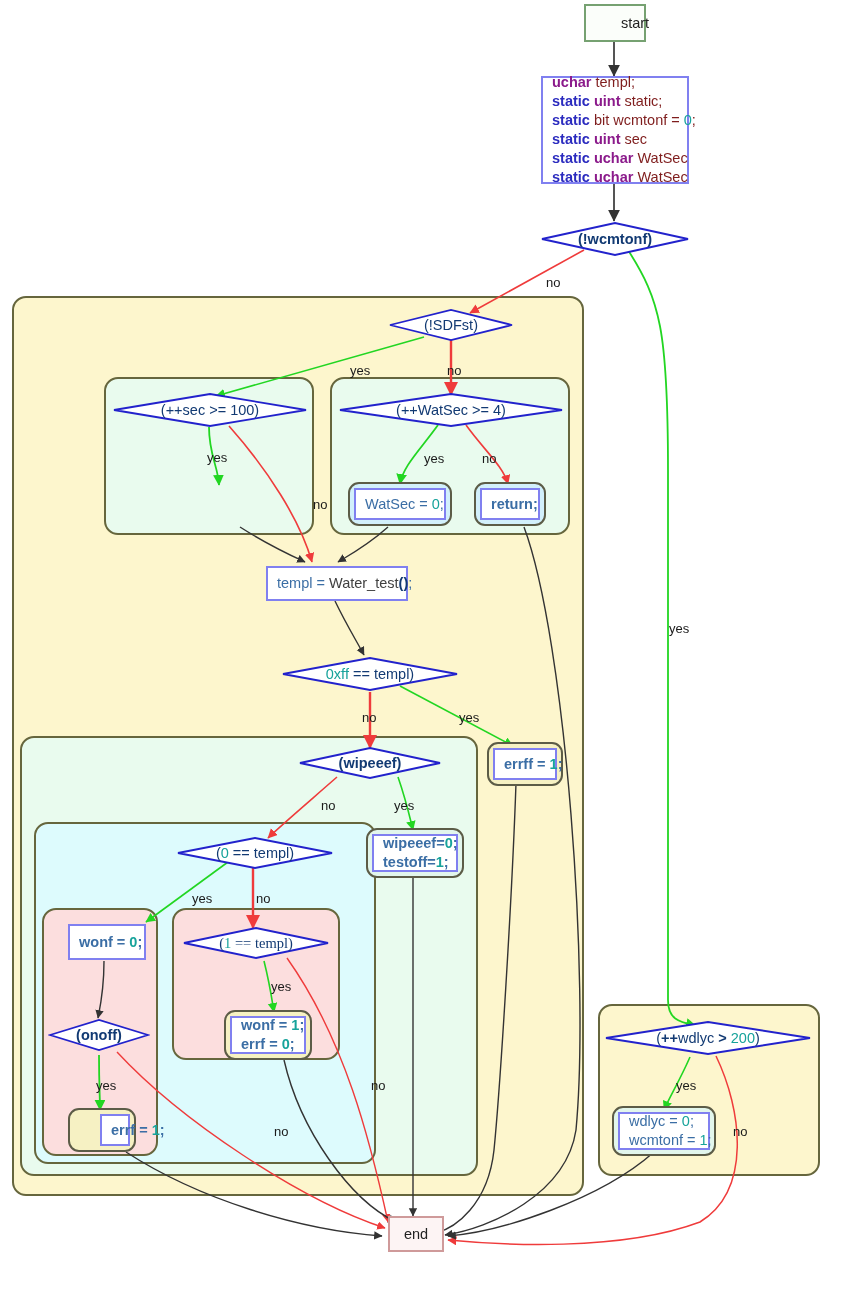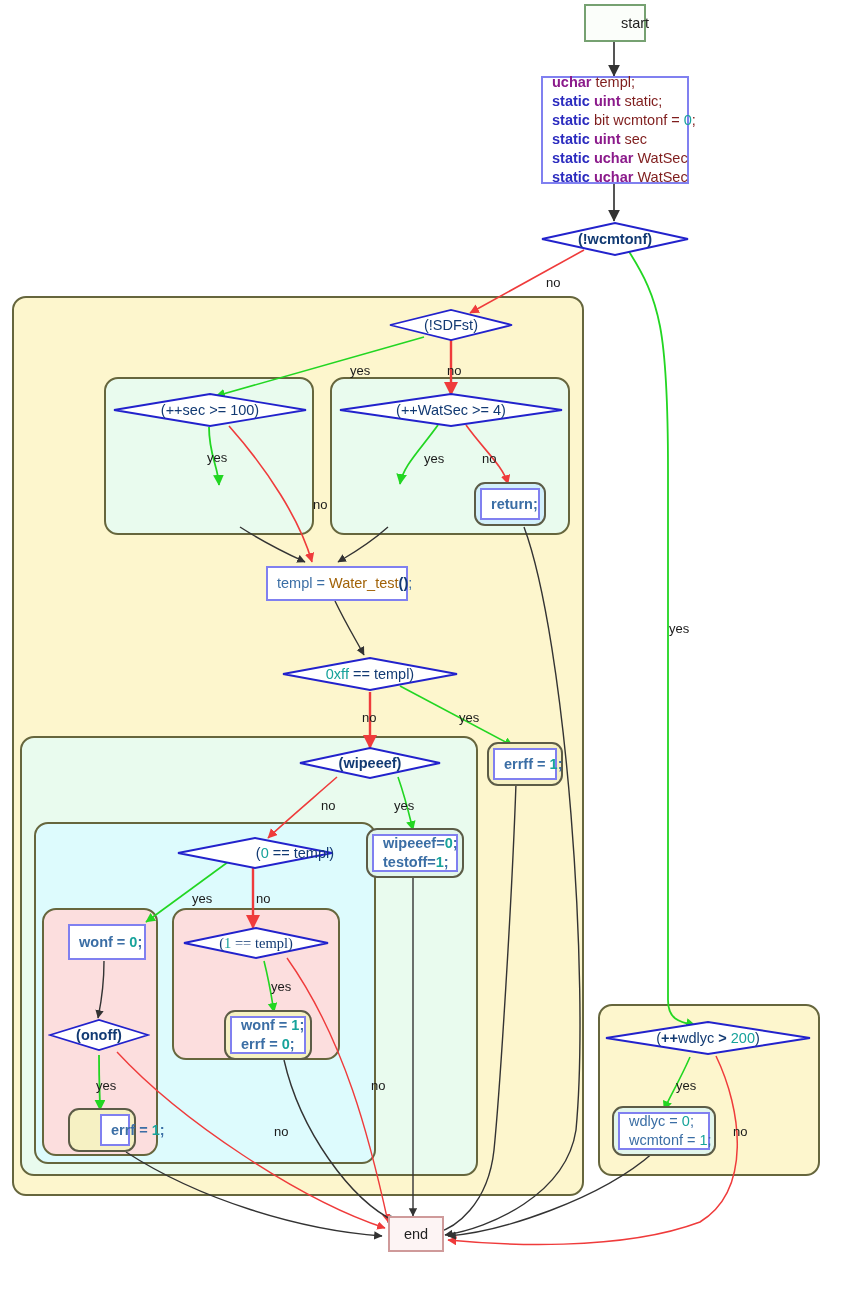--- a/index.html
+++ b/index.html
@@ -38,21 +38,21 @@
 
   
   .dec{position:absolute;display:flex;align-items:center;justify-content:center;}
   .dec svg{position:absolute;left:0;top:0;}
   .dec .dtxt{position:relative;font-size:14.5px;color:#123a73;white-space:nowrap;z-index:2;}
 
   
   .kw{color:#2b2bbf;font-weight:bold;}
   .ty{color:#8b1a8b;font-weight:bold;}
   .num{color:#17a39b;}
-  .fn{color:#a16207;}
+  .fn{color:#404040;}
   .bld{font-weight:bold;}
   .idb{color:#123a73;font-weight:bold;}
   .plain{color:#7f1d1d;}
 
   
   .elbl{position:absolute;font-size:13px;color:#1a1a1a;white-space:nowrap;}
 </style>
 </head>
 <body>
 
@@ -187,20 +187,25 @@
   </div>
 
   <div class="dec" style="left:338px;top:392px;width:226px;height:36px;">
     <svg width="226" height="36">
         <polygon points="2,18 113,2 224,18 113,34" fill="#ffffff" stroke="#2222cc" stroke-width="1.8"></polygon>
       </svg>
     <span class="dtxt">(++WatSec &gt;= 4)</span>
   </div>
 
 
+  <div class="halo h-cyan" style="left:348px;top:482px;width:104px;height:44px;">
+    <div class="proc">
+      <div class="ln">WatSec = <span class="num">0</span>;</div>
+    </div>
+  </div>
 
   <div class="halo h-cyan" style="left:474px;top:482px;width:72px;height:44px;">
     <div class="proc">
       <div class="ln idb">return;</div>
     </div>
   </div>
 
   <div class="procplain" style="left:266px;top:566px;width:142px;height:35px;">
     <div class="ln">templ = <span class="fn">Water_test</span><span class="bld" style="color:#123a73">()</span>;</div>
   </div>
@@ -225,21 +230,21 @@
     <span class="dtxt bld">(wipeeef)</span>
   </div>
 
   <div class="halo h-mint" style="left:366px;top:828px;width:98px;height:50px;">
     <div class="proc">
       <div class="ln idb">wipeeef=<span class="num">0</span>;</div>
       <div class="ln idb">testoff=<span class="num">1</span>;</div>
     </div>
   </div>
 
-  <div class="dec" style="left:176px;top:836px;width:158px;height:34px;justify-content:flex-end;">
+  <div class="dec" style="left:176px;top:836px;width:158px;height:34px;">
     <svg width="158" height="34">
         <polygon points="2,17 79,2 156,17 79,32" fill="#ffffff" stroke="#2222cc" stroke-width="1.8"></polygon>
       </svg>
     <span class="dtxt">(<span class="num">0</span> == templ)</span>
   </div>
 
   <div class="procplain" style="left:68px;top:924px;width:78px;height:36px;">
     <div class="ln idb">wonf = <span class="num">0</span>;</div>
   </div>
 

